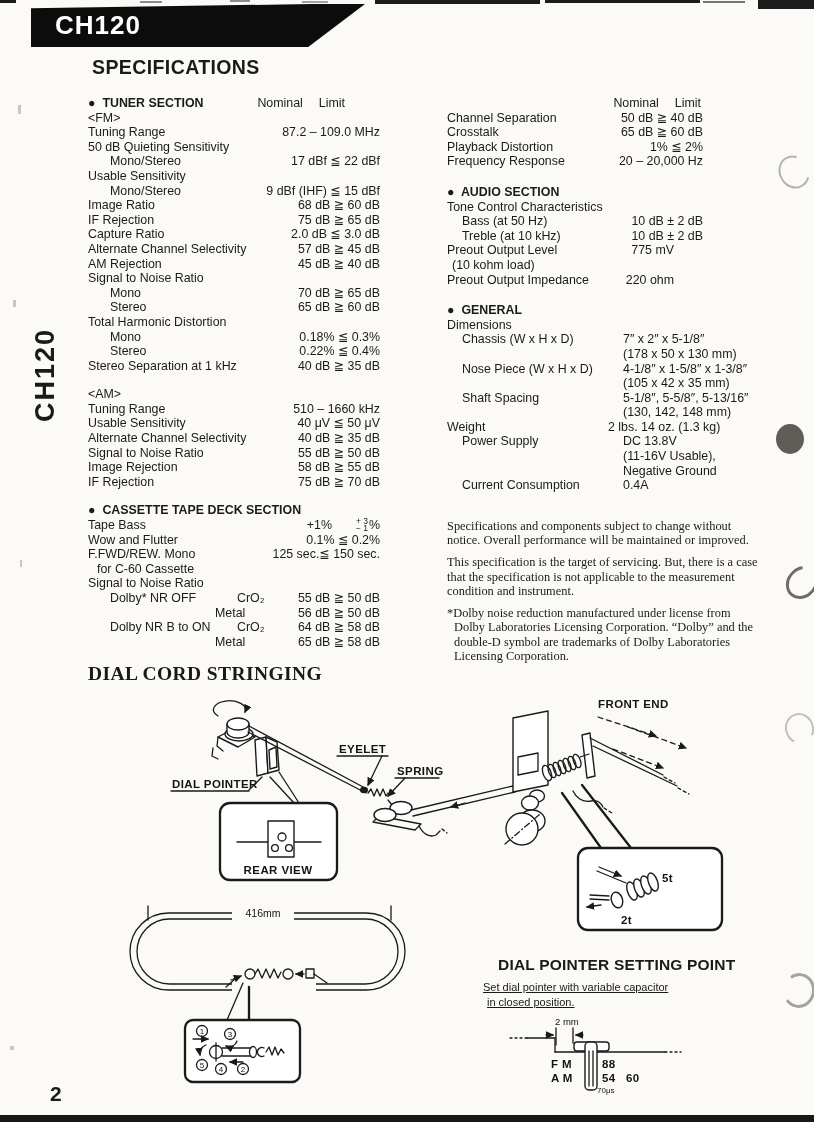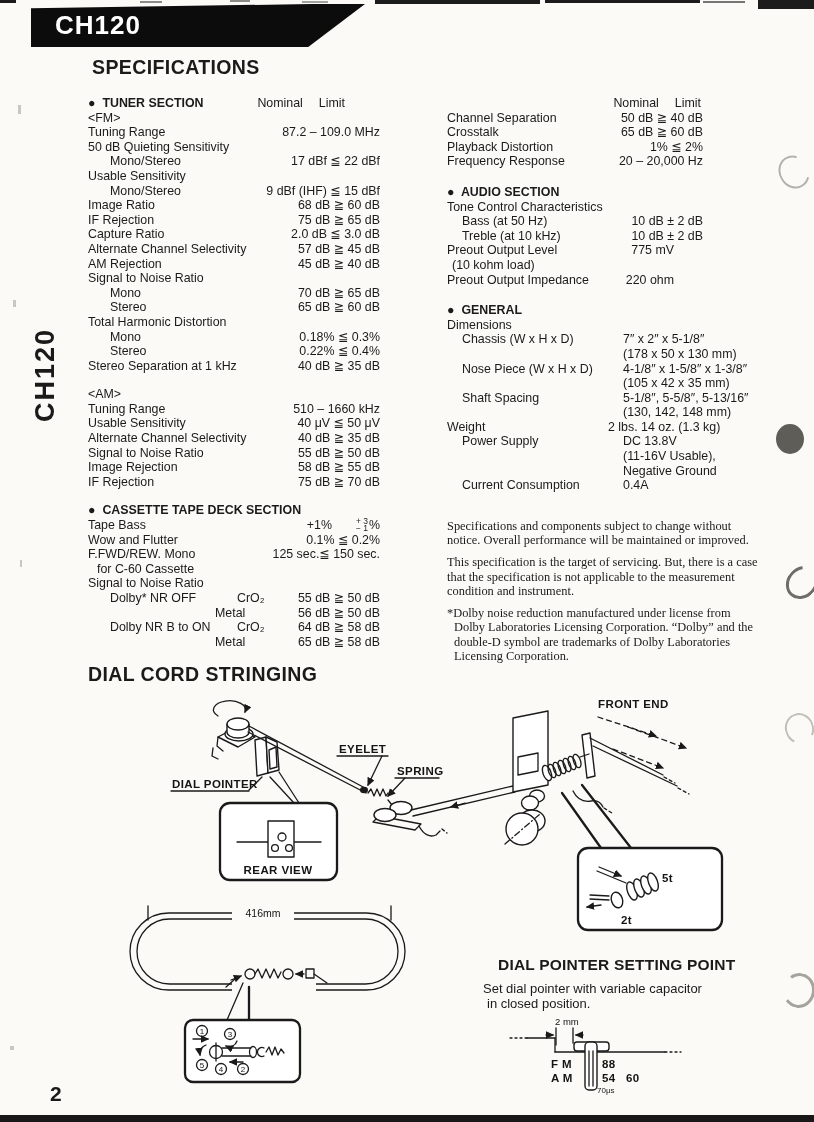--- a/index.html
+++ b/index.html
@@ -11,21 +11,21 @@
   .speck{position:absolute;background:#8a8a84;opacity:.45;}
   .ring{position:absolute;border-radius:50%;}
   
   .banner{position:absolute;left:31px;top:4px;width:334px;height:43px;background:#0c0c0c;
           clip-path:polygon(0 10%,84% 0,100% 0,83% 100%,0 100%);}
   .banner span{position:absolute;left:24px;top:6px;color:#fff;font-size:26px;font-weight:bold;letter-spacing:1px;}
   .side-model{position:absolute;left:30px;top:328px;writing-mode:vertical-rl;transform:rotate(180deg);
               font-size:27px;font-weight:bold;letter-spacing:2px;}
   .pageno{position:absolute;left:50px;top:1082px;font-size:21px;font-weight:bold;}
   h1.spec{position:absolute;left:88px;top:52px;margin:4px;font-size:19.5px;letter-spacing:.4px;}
-  h1.dcs{position:absolute;left:88px;top:663px;margin:0;font-size:19.5px;letter-spacing:.4px;}
+  h1.dcs{position:absolute;left:88px;top:663px;margin:0;font-size:19.5px;letter-spacing:.4px;font-family:Liberation Serif, serif;}
   
   .lc{position:absolute;left:88px;top:96px;width:292px;}
   .rc{position:absolute;left:447px;top:96px;width:256px;}
   .row,.grow{display:flex;height:14.6px;line-height:14.6px;font-size:12.4px;white-space:nowrap;}
   .sechdr{font-weight:bold;}
   .val{margin-left:auto;}
   .nlwrap{display:flex;gap:16px;margin-left:auto;padding-right:35px;font-weight:normal;}
   .nlwrap2{display:flex;gap:16px;justify-content:flex-end;padding-right:2px;height:14.6px;line-height:14.6px;font-size:12.4px;}
   .lc .i1>.lbl{padding-left:22px;}
   .lc .ism>.lbl{padding-left:9px;}
@@ -38,21 +38,21 @@
   .glbl{width:161px;flex:none;}
   .gval{flex:1;}
   .gap14{height:14px;}  .gap16{height:16px;}
   .tsv{margin-left:auto;display:flex;align-items:center;}
   .frac{display:inline-flex;flex-direction:column;font-size:8.5px;line-height:7px;margin:0 1px 0 24px;text-align:left;}
   .notes{position:absolute;left:447px;top:519px;width:316px;}
   .note{font-family:"Liberation Serif",serif;font-size:12.4px;line-height:14.4px;margin:0 0 7.5px 0;white-space:normal;}
   .note.star{text-indent:-7px;padding-left:7px;}
   
   .sp-title{position:absolute;left:482px;top:940px;margin:16px;font-size:15.5px;font-weight:bold;letter-spacing:.2px;}
-  .sp-line{position:absolute;left:483px;font-size:13px;}
+  .sp-line{position:absolute;left:483px;font-size:11px;text-decoration:underline;}
   
   svg text{font-family:"Liberation Sans",sans-serif;fill:#141414;}
   .dlbl{font-size:11.5px;font-weight:bold;letter-spacing:.4px;}
   .ln{stroke:#1a1a1a;fill:none;stroke-width:1.3;stroke-linecap:round;stroke-linejoin:round;}
   .lnw{stroke:#1a1a1a;fill:#fff;stroke-width:1.4;stroke-linejoin:round;}
   .thk{stroke-width:2.3;}
 </style>
 </head>
 <body>
 

